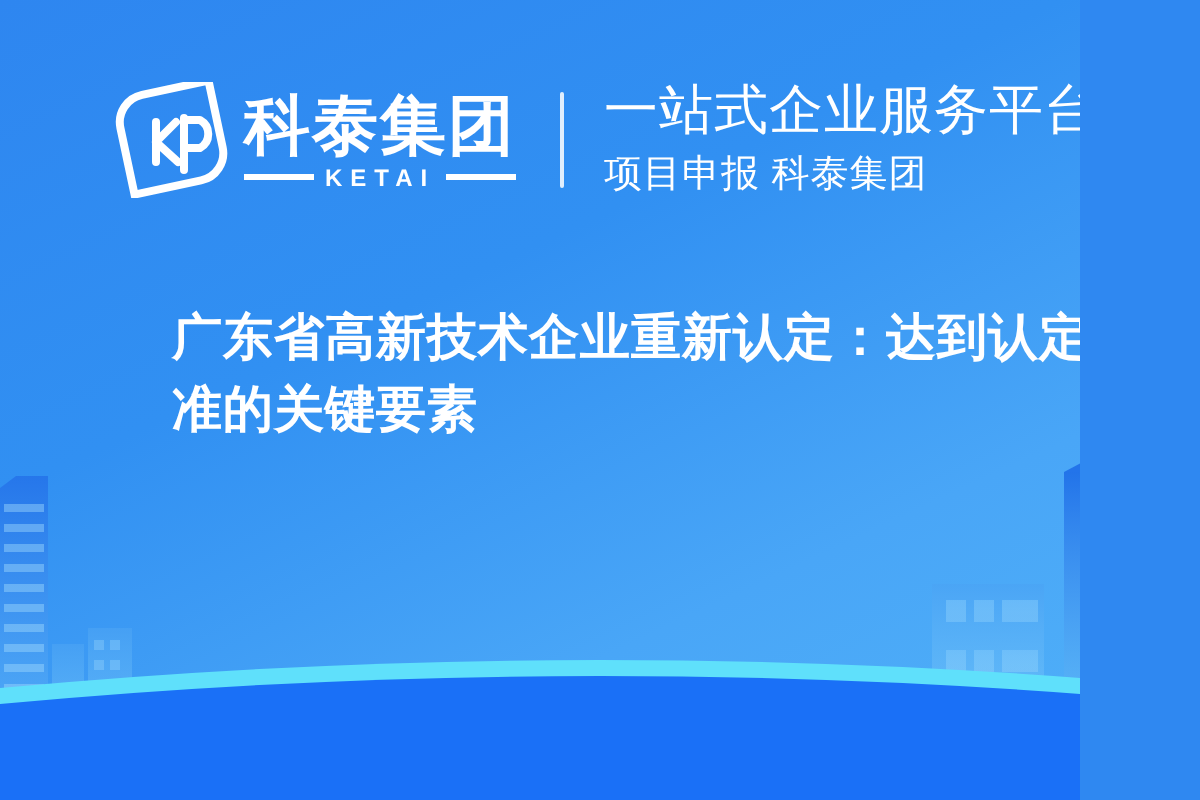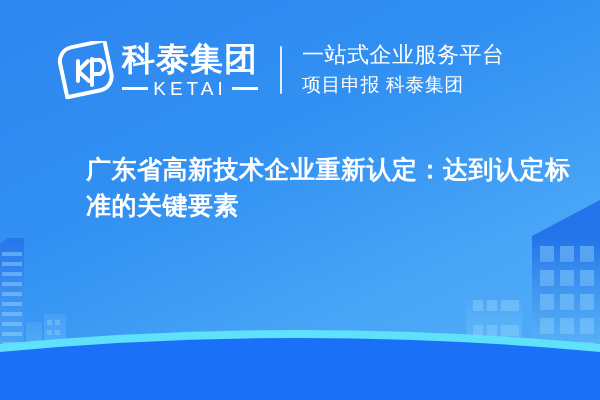--- a/index.html
+++ b/index.html
@@ -2,21 +2,21 @@
 <html><head>
 <meta charset="utf-8">
 <style>
   html,body{margin:0;padding:0;}
   body{
     width:600px;height:400px;
     font-family:"Liberation Sans","DejaVu Sans",sans-serif;
     overflow:hidden;background:#2f88f1;
   }
   .banner{
-    position:relative;width:600px;height:400px;overflow:hidden;
+    position:relative;width:540px;height:400px;overflow:hidden;
     background:linear-gradient(155deg,#2e86f0 0%,#3190f2 38%,#49a6f7 72%,#4fb0f8 100%);
   }
 
   
   .skyline{position:absolute;left:0;top:0;width:600px;height:400px;}
 
   
   .wave{position:absolute;left:0;bottom:0;width:600px;height:90px;}
 
   
@@ -30,32 +30,32 @@
   .logo-mark{width:58px;height:58px;flex:none;}
   .logo-words{margin-left:8px;display:flex;flex-direction:column;
     align-items:center;justify-content:center;}
   .logo-cn{
     font-size:33px;font-weight:bold;color:#ffffff;letter-spacing:1px;
     line-height:1;white-space:nowrap;
   }
   .logo-en-row{display:flex;align-items:center;gap:5px;margin-top:4px;width:100%;}
   .logo-dash{height:3px;background:#ffffff;flex:1 1 auto;min-width:10px;}
   .logo-en{
-    font-size:19px;font-weight:normal;color:#ffffff;letter-spacing:4px;
+    font-size:12px;font-weight:bold;color:#ffffff;letter-spacing:4px;
     line-height:1;white-space:nowrap;
   }
 
   .divider{
     width:2px;height:48px;background:#ffffff;opacity:.85;
     margin:0 20px 0 22px;flex:none;border-radius:1px;
   }
 
   .tagline{display:flex;flex-direction:column;}
   .tagline-main{
-    font-size:22px;color:#ffffff;line-height:1.12;white-space:nowrap;
+    font-size:27px;color:#ffffff;line-height:1.12;white-space:nowrap;
     letter-spacing:.5px;
   }
   .tagline-sub{
     font-size:19px;color:#ffffff;line-height:1.2;white-space:nowrap;
     margin-top:6px;letter-spacing:.5px;
   }
 
   
   .title{
     position:absolute;left:62px;top:152px;width:500px;

